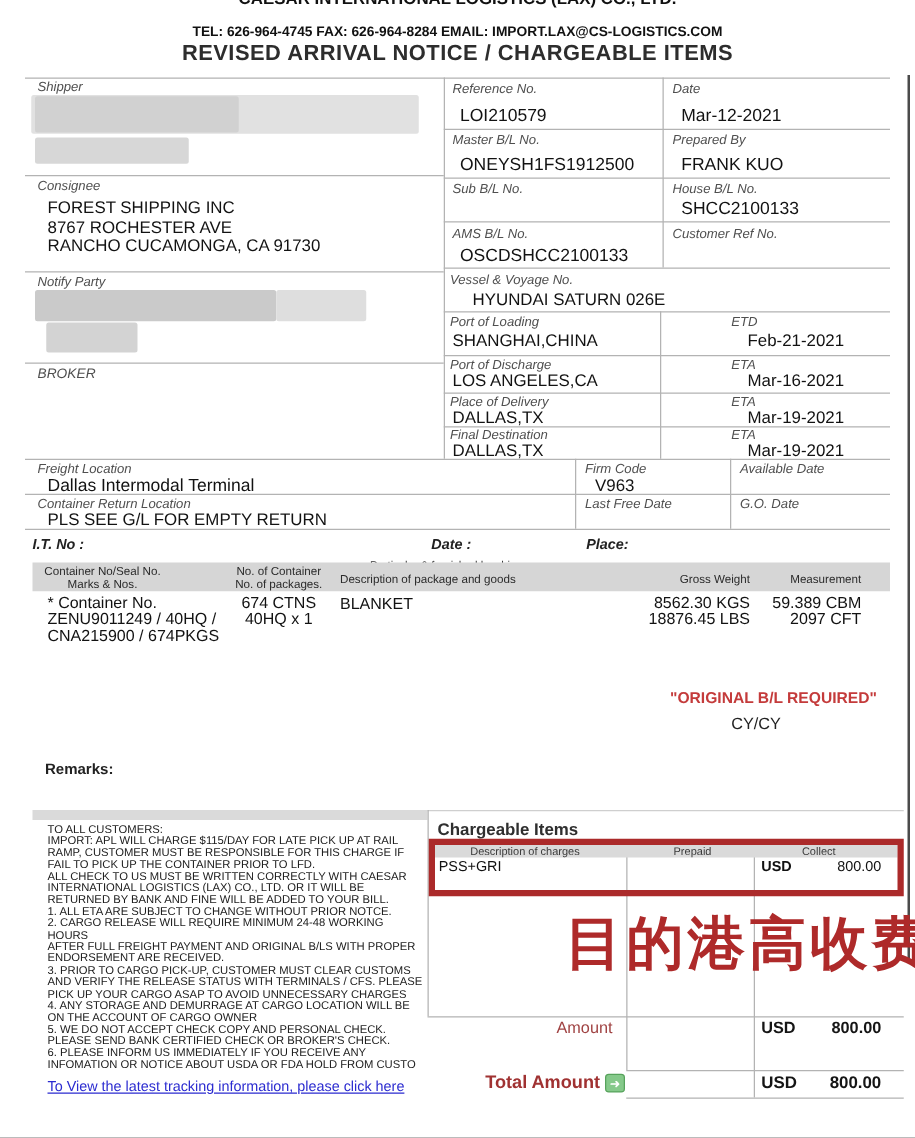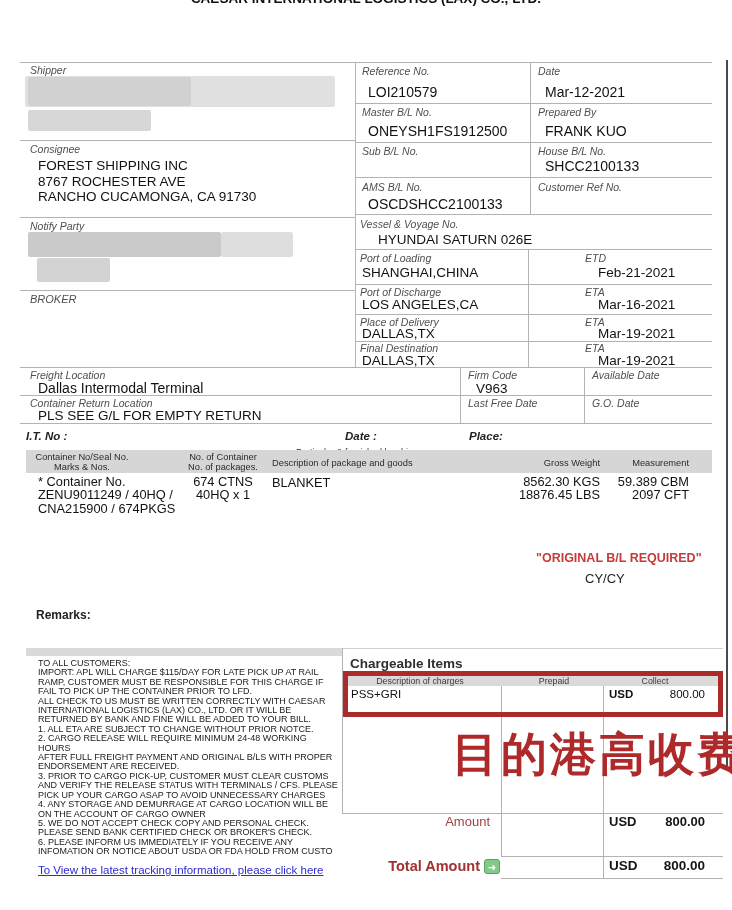--- a/index.html
+++ b/index.html
@@ -25,20 +25,22 @@
   .chg-hdr{font-size:8.8px;color:#3a3a3a;text-align:center;}
   .mono-right{text-align:right;}
   a.track{color:#2b2bd0;text-decoration:underline;font-size:11.5px;white-space:nowrap;}
 </style>
 </head>
 <body>
 
 <div class="page">
 
   <div class="abs ctr hdr-line" style="top:-9px;font-size:13.5px;">CAESAR INTERNATIONAL LOGISTICS (LAX) CO., LTD.</div>
+  <div class="abs ctr hdr-line" style="top:20px;">TEL: 626-964-4745  FAX: 626-964-8284  EMAIL: IMPORT.LAX@CS-LOGISTICS.COM</div>
+  <div class="abs ctr" style="top:32px;font-weight:bold;font-size:17.5px;color:#2d2d2d;letter-spacing:.4px;">REVISED ARRIVAL NOTICE / CHARGEABLE ITEMS</div>
 
   <div class="hline" style="top:62px;left:20px;width:692px;"></div>
   <div class="hline" style="top:140px;left:20px;width:335px;"></div>
   <div class="hline" style="top:217px;left:20px;width:335px;"></div>
   <div class="hline" style="top:290px;left:20px;width:335px;"></div>
   <div class="hline" style="top:103px;left:355px;width:357px;"></div>
   <div class="hline" style="top:142px;left:355px;width:357px;"></div>
   <div class="hline" style="top:177px;left:355px;width:357px;"></div>
   <div class="hline" style="top:214px;left:355px;width:357px;"></div>
   <div class="hline" style="top:249px;left:355px;width:357px;"></div>

